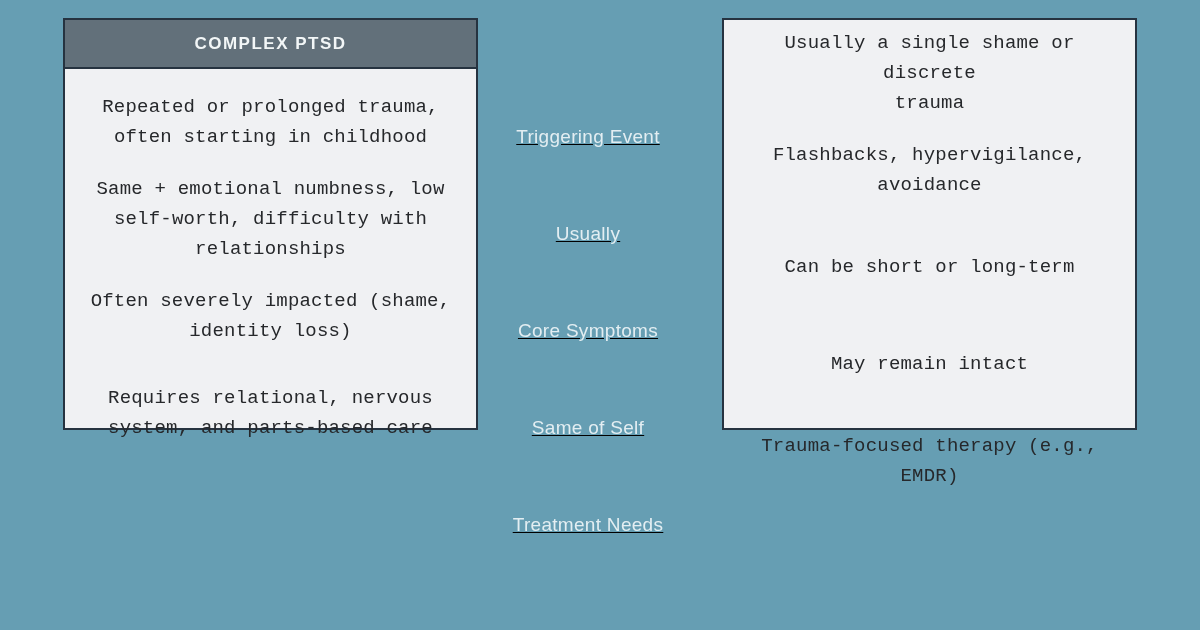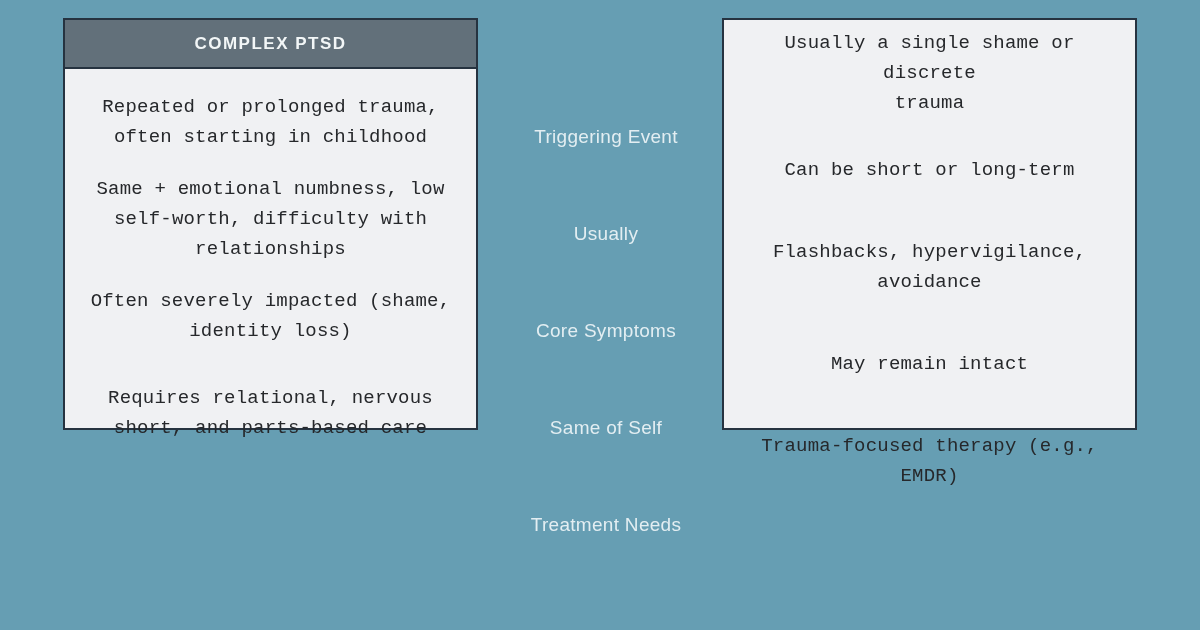--- a/index.html
+++ b/index.html
@@ -47,22 +47,23 @@
     display: flex; align-items: center; justify-content: center;
     text-align: center;
     white-space: pre-line;
     color: var(--body-text);
     font-size: 19px;
     line-height: 30px;
     letter-spacing: 0.2px;
   }
   .categories {
     position: absolute;
-    left: 478px; top: 88px;
+    left: 460px; top: 88px;
     width: 256px;
+    text-decoration: underline;
   }
   .category {
     height: 97px;
     display: flex; align-items: center; justify-content: center;
     text-align: center;
     color: var(--category-text);
     font-size: 19px;
     letter-spacing: 0.3px;
   }
 </style>
@@ -75,36 +76,36 @@
   </div>
   <div class="card-body">
     <div class="cell">Repeated or prolonged trauma,
 often starting in childhood</div>
     <div class="cell">Same + emotional numbness, low
 self-worth, difficulty with
 relationships</div>
     <div class="cell">Often severely impacted (shame,
 identity loss)</div>
     <div class="cell">Requires relational, nervous
-short, and parts-based care</div>
+system, and parts-based care</div>
   </div>
 </div>
 
 <div class="categories">
   <div class="category">Triggering Event</div>
   <div class="category">Usually</div>
   <div class="category">Core Symptoms</div>
   <div class="category">Same of Self</div>
   <div class="category">Treatment Needs</div>
 </div>
 
 <div class="card right">
   <div class="card-body">
     <div class="cell">Usually a single shame or discrete
 trauma</div>
-    <div class="cell">Can be short or long-term</div>
     <div class="cell">Flashbacks, hypervigilance,
 avoidance</div>
+    <div class="cell">Can be short or long-term</div>
     <div class="cell">May remain intact</div>
     <div class="cell">Trauma-focused therapy (e.g.,
 EMDR)</div>
   </div>
 </div>
 
 </body></html>

